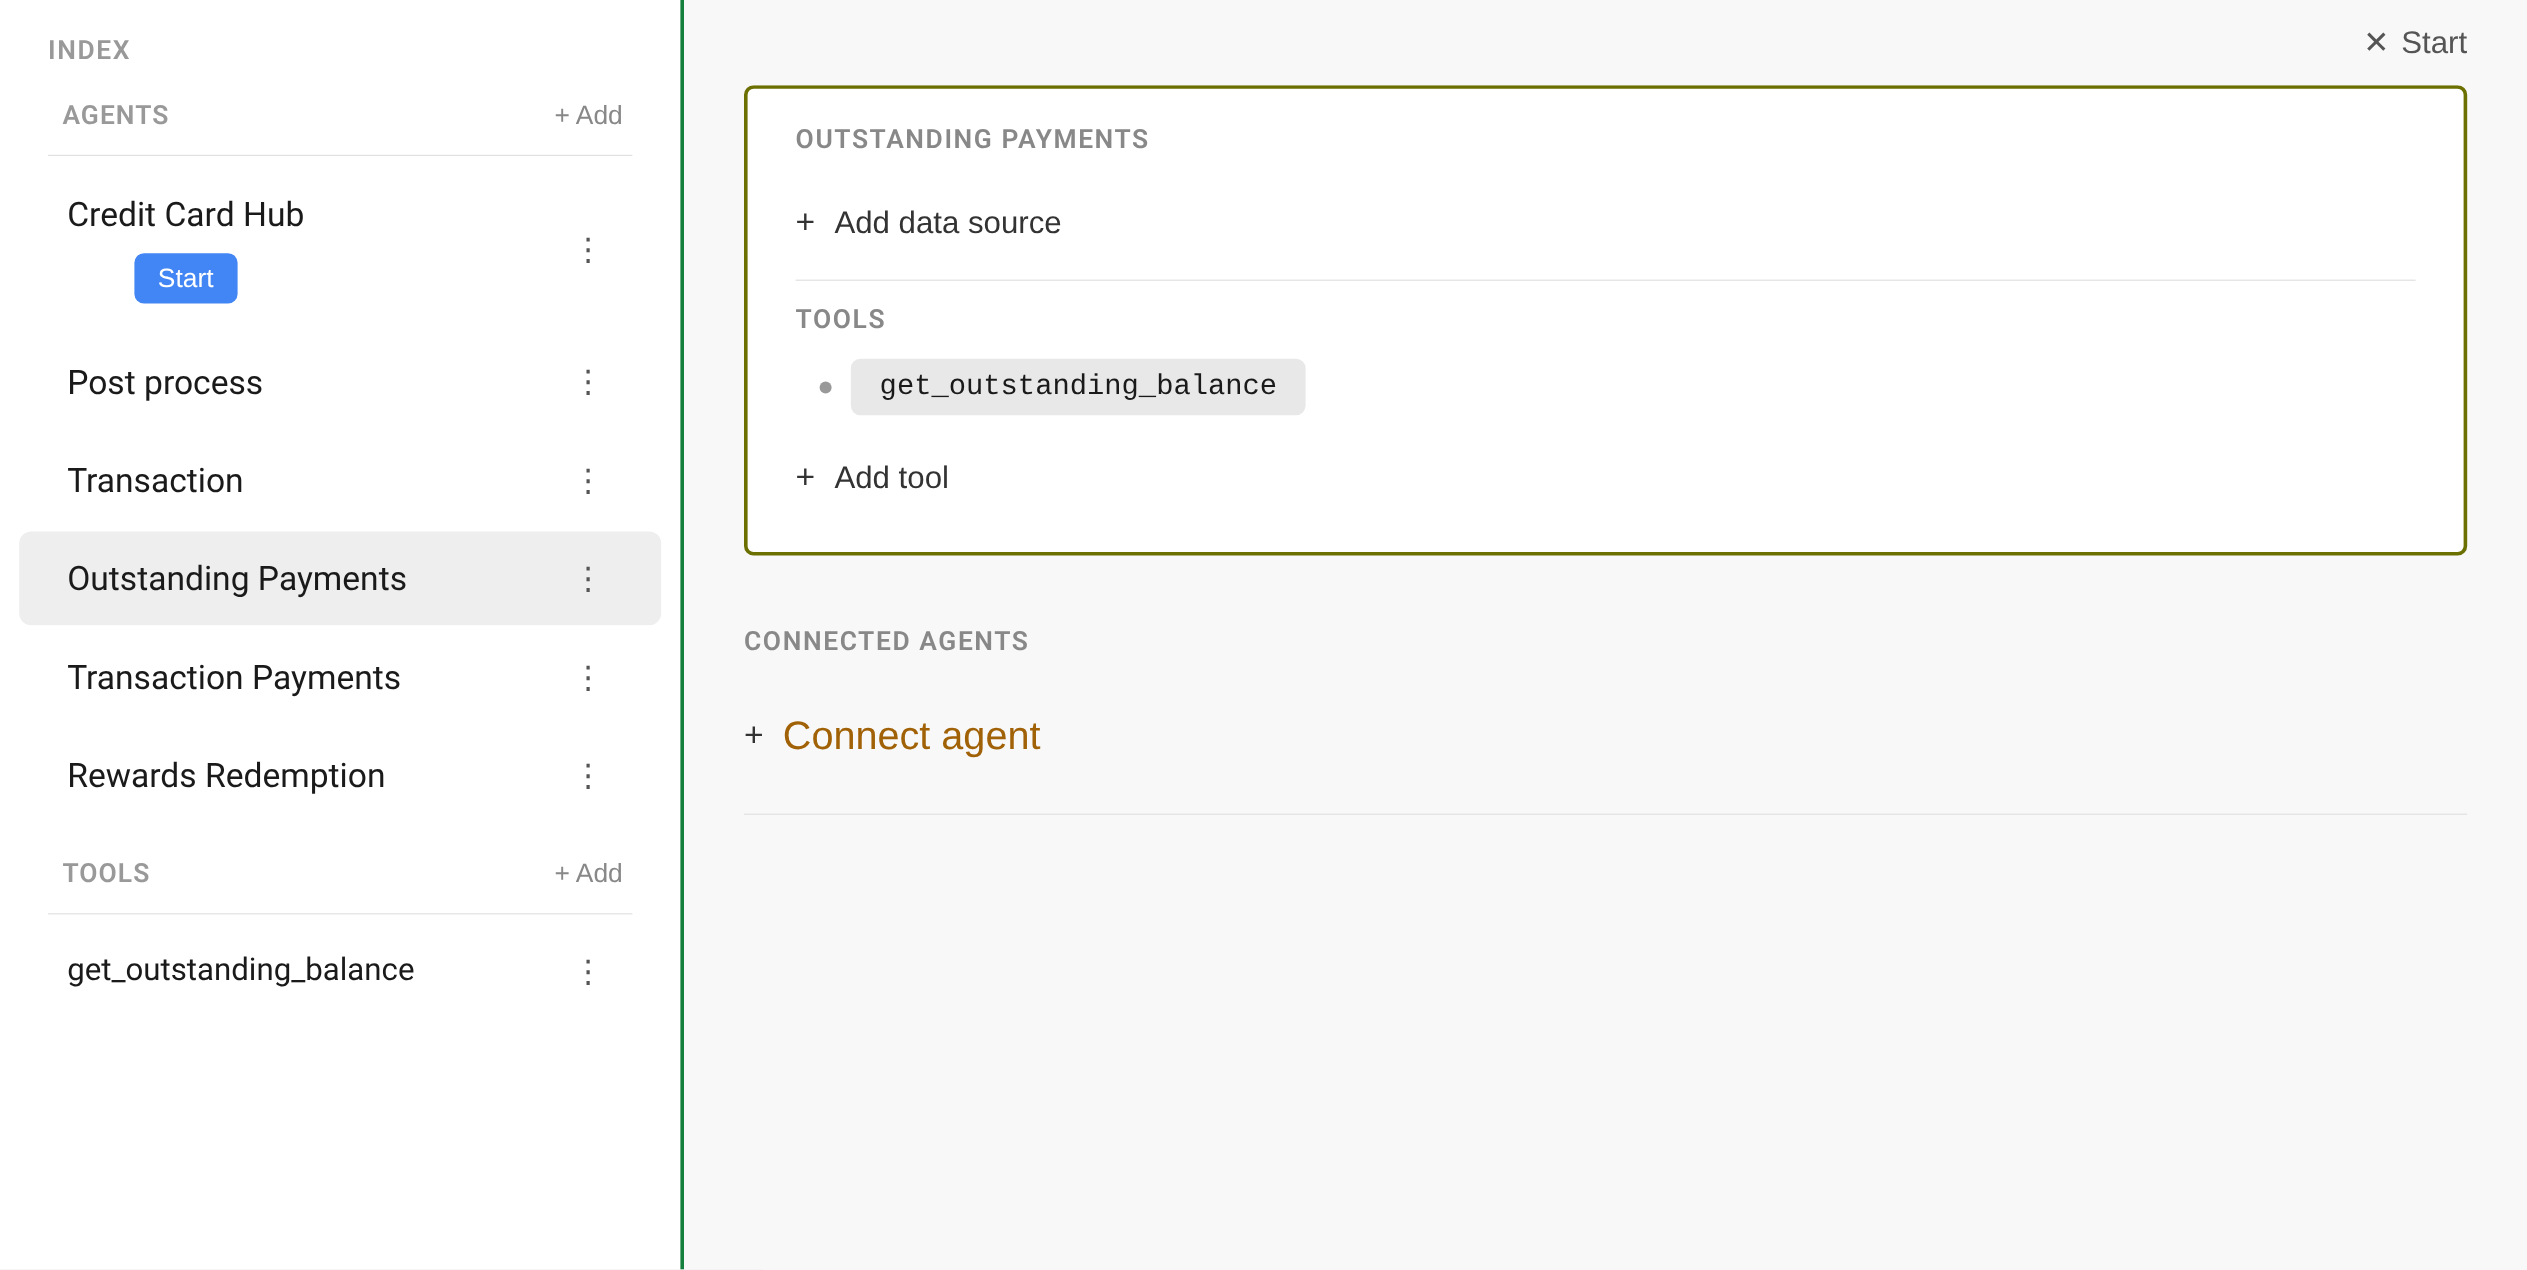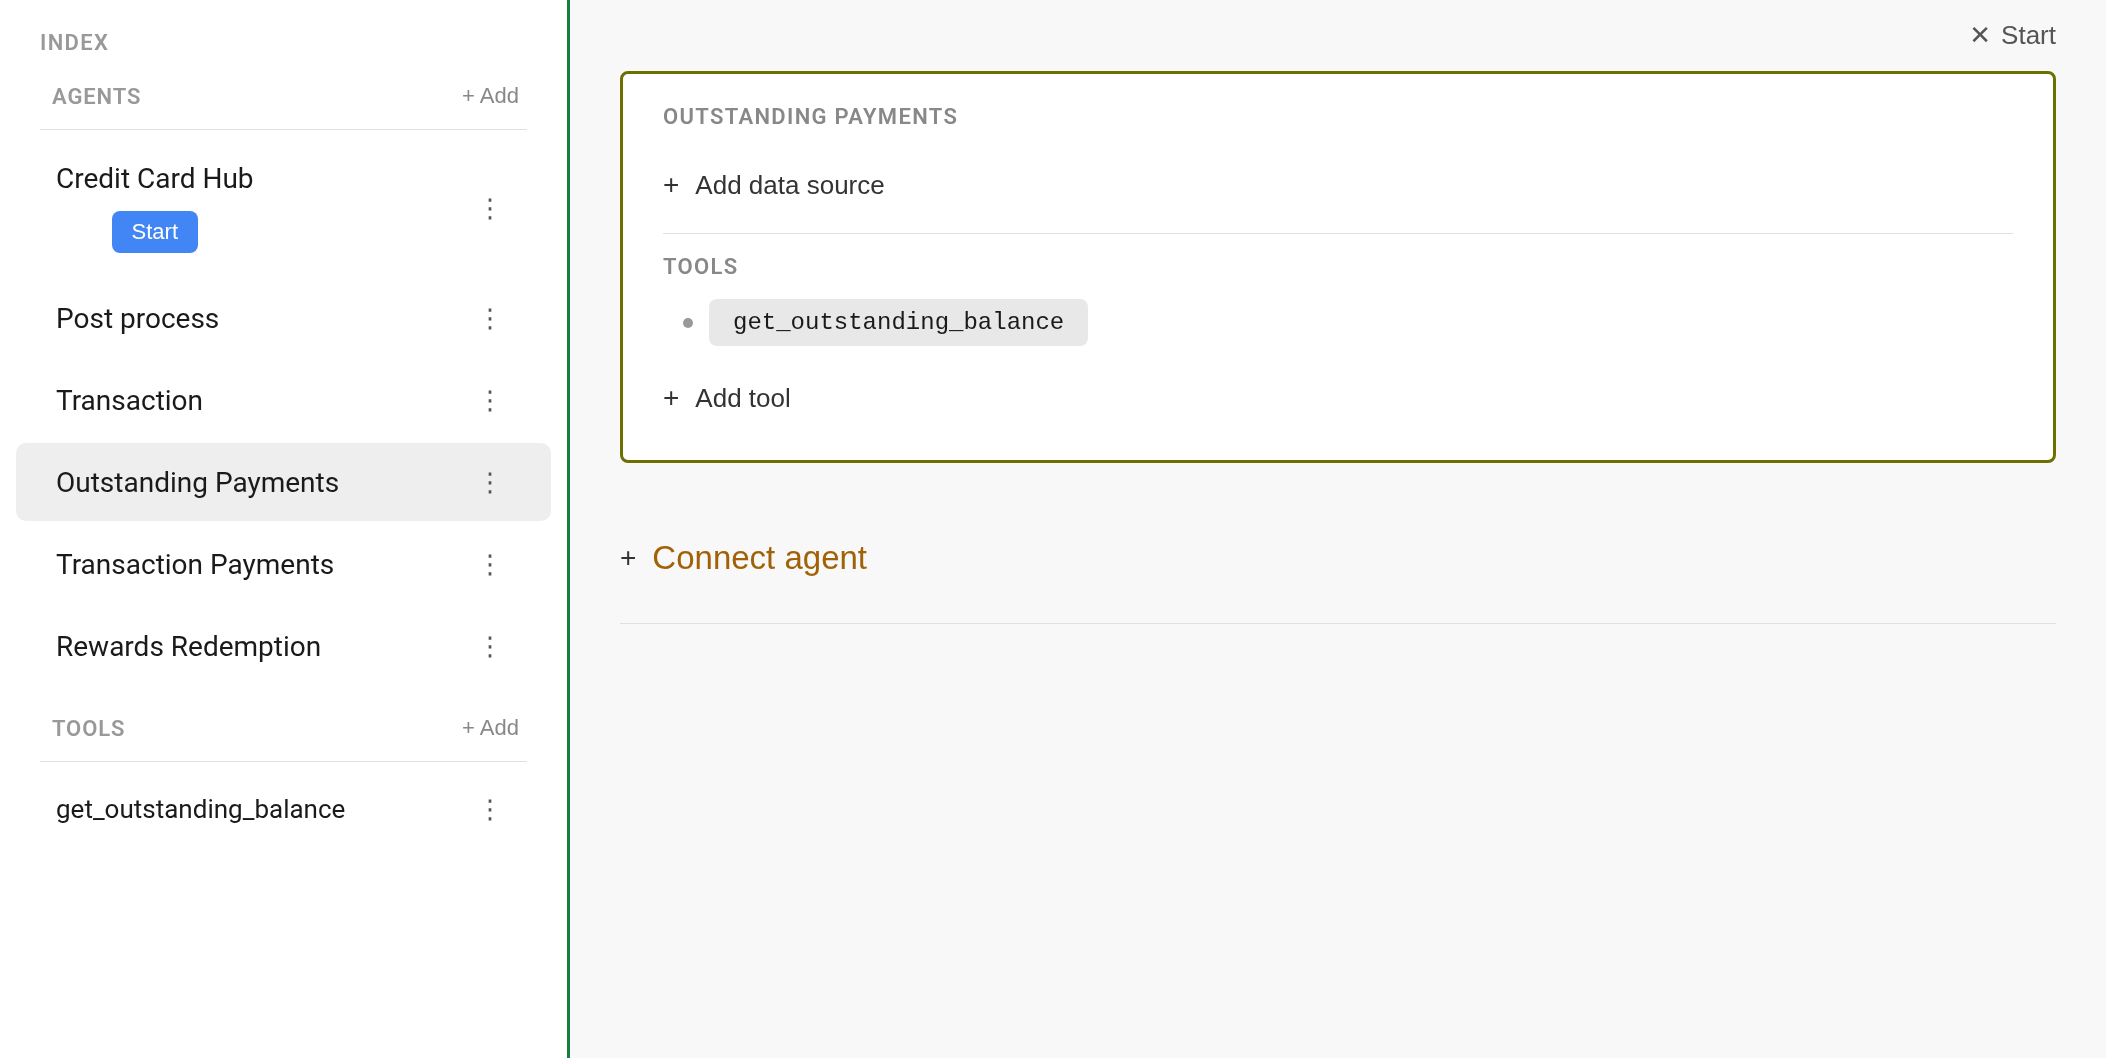--- a/index.html
+++ b/index.html
@@ -431,20 +431,21 @@
           <div class="tool-badge">get_outstanding_balance</div>
         </div>
 
         <button class="add-tool-btn">
           <span class="plus">+</span>
           <span class="label">Add tool</span>
         </button>
       </div>
 
       <div class="connected-section">
+        <div class="connected-title">CONNECTED AGENTS</div>
 
         <button class="connect-agent-btn">
           <span class="plus">+</span>
           <span class="label">Connect agent</span>
         </button>
 
         <div class="bottom-divider"></div>
       </div>
 
     </div>

